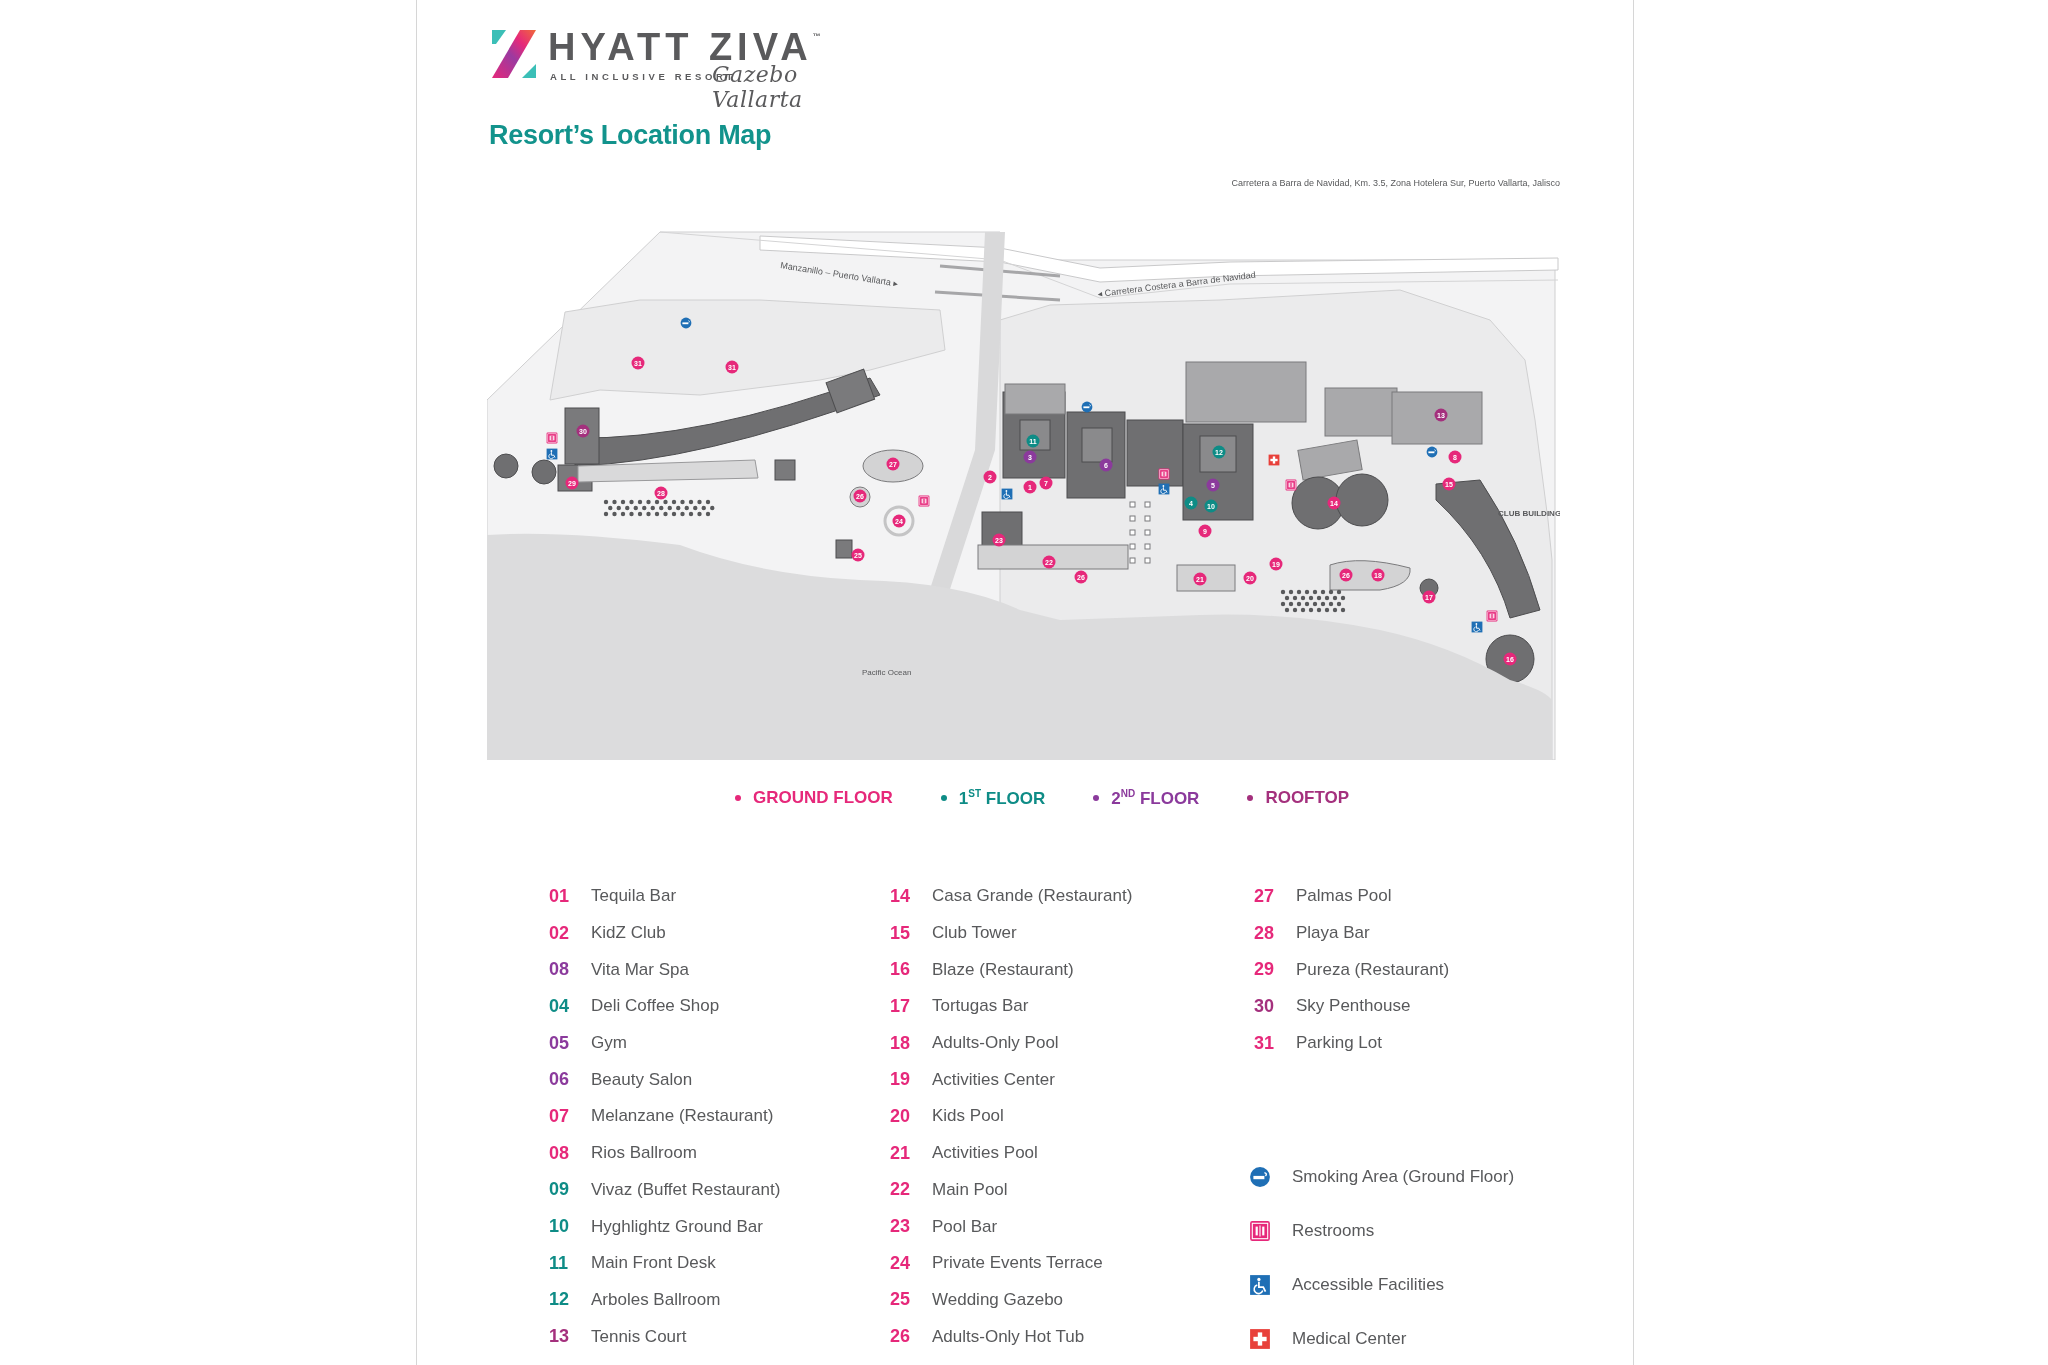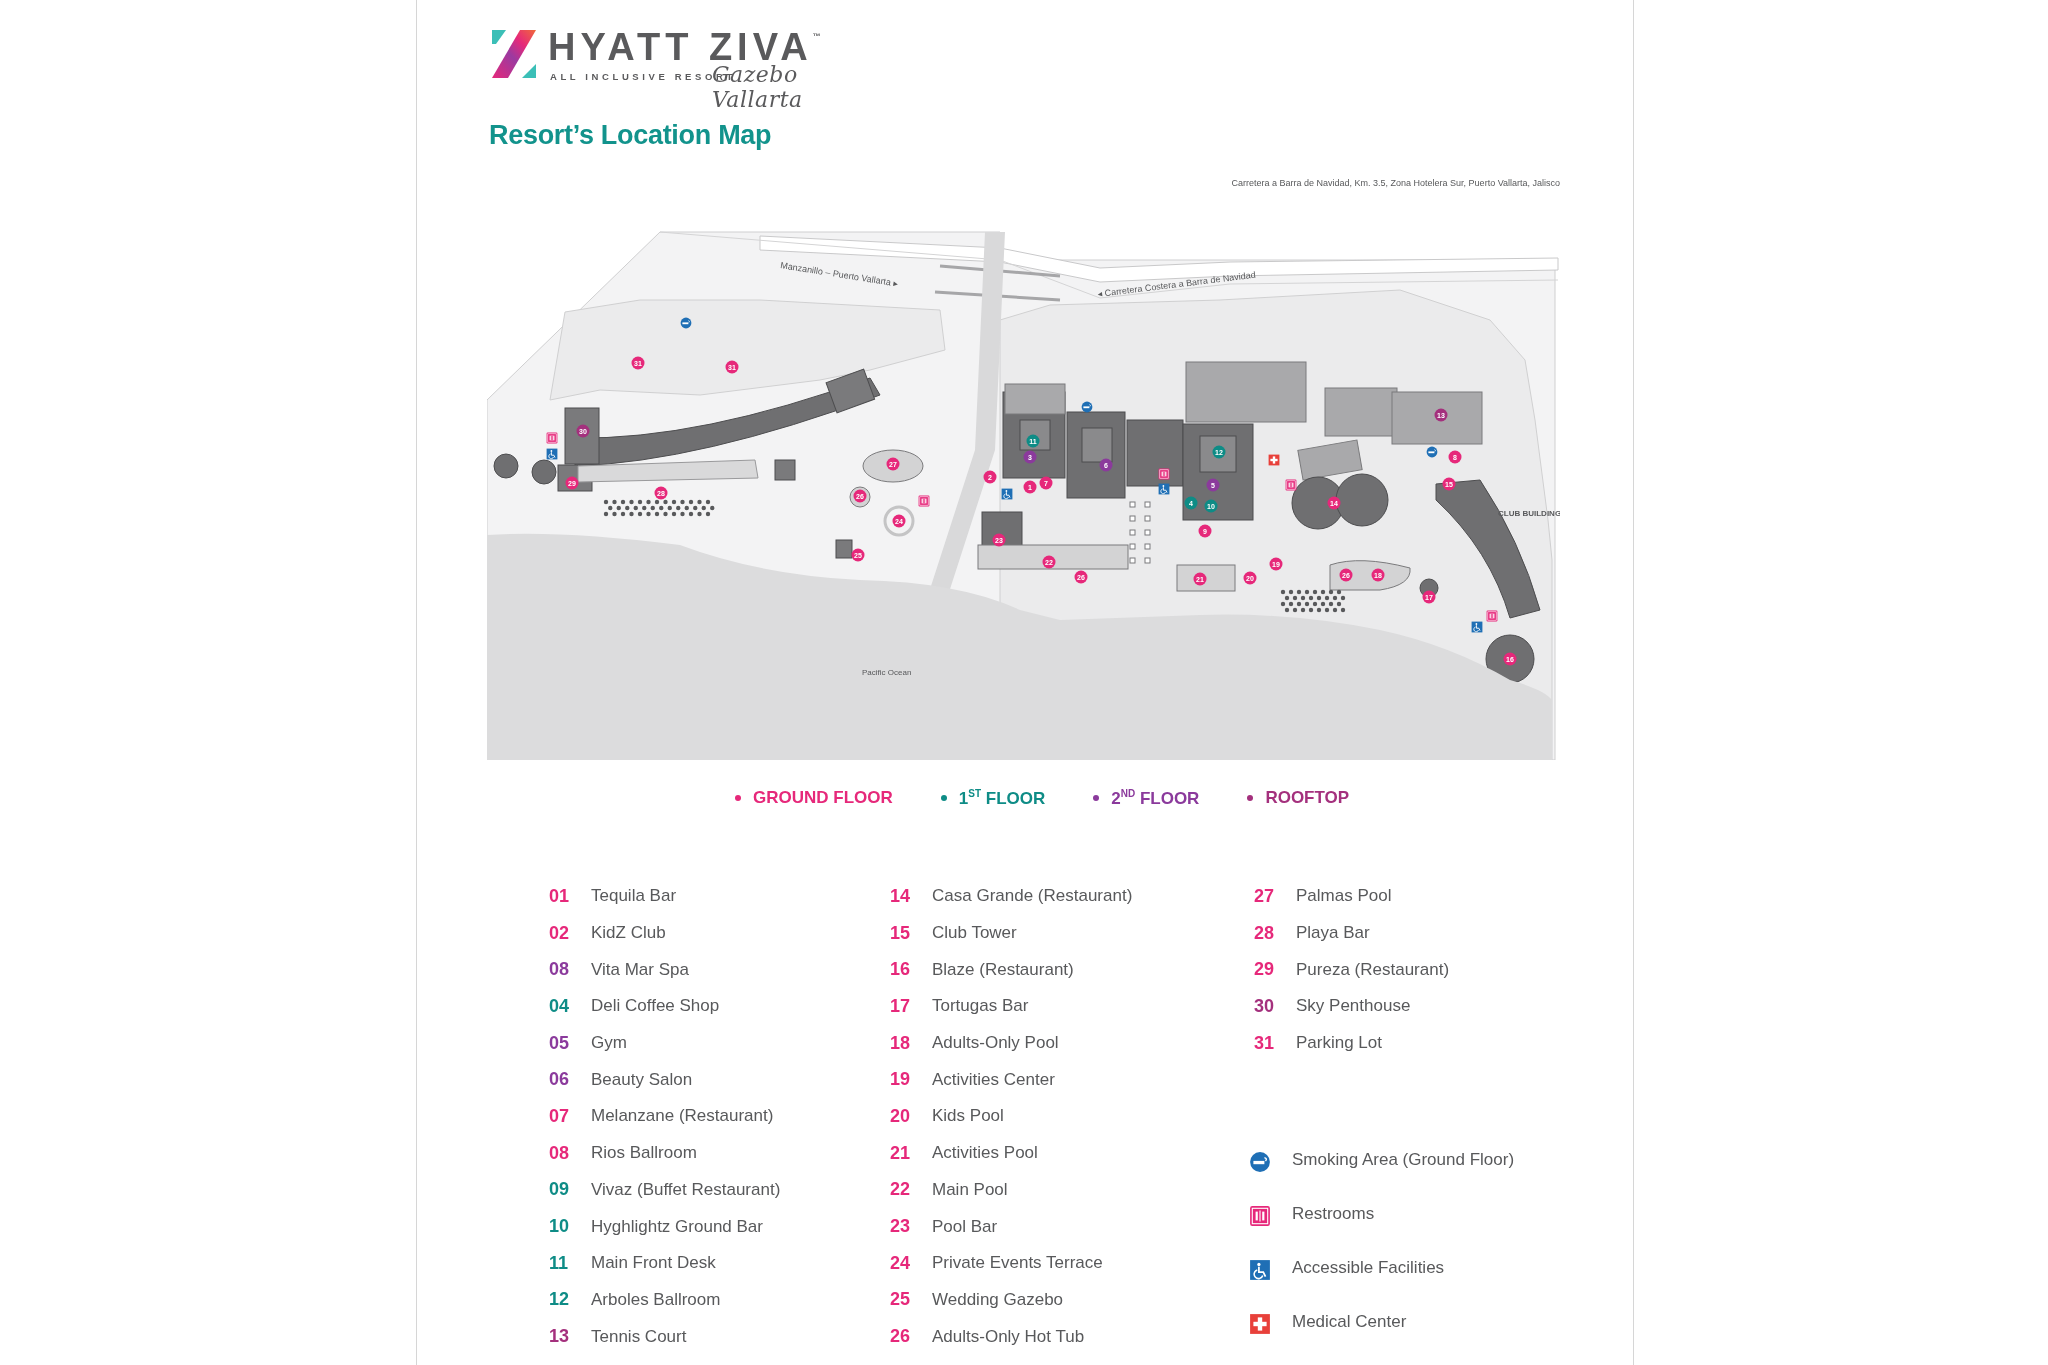--- a/index.html
+++ b/index.html
@@ -20,21 +20,21 @@
   .map { position:absolute; left:487px; top:228px; width:1073px; height:532px; }
   .floor-legend { position:absolute; top:788px; left:735px; display:flex; gap:0; font-weight:bold; font-size:17px; }
   .floor-item { display:flex; align-items:center; margin-right:48px; }
   .floor-item .dot { width:6px; height:6px; border-radius:50%; margin-right:12px; }
   .floor-item sup { font-size:10px; }
   .col { position:absolute; top:878px; }
   .row { display:flex; align-items:center; height:36.7px; }
   .num { width:42px; font-weight:bold; font-size:18px; }
   .lbl { font-size:17px; color:#58595b; }
   .amen { position:absolute; left:1248px; top:1150px; }
-  .amen .arow { display:flex; height:54px; }
+  .amen .arow { display:flex; align-items:center; height:54px; }
   .amen .ico { width:24px; height:24px; margin-right:20px; display:flex; align-items:center; justify-content:center; }
   .amen .alabel { font-size:17px; color:#58595b; }
 </style>
 </head>
 <body>
 
 <div class="page"></div>
 
 <div class="logo">
   <svg class="mark" viewBox="0 0 48 52">

